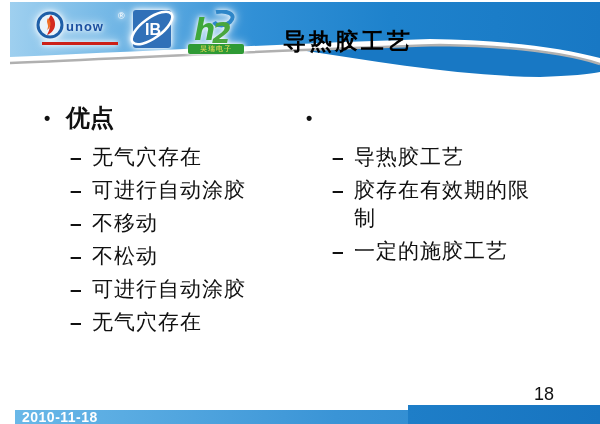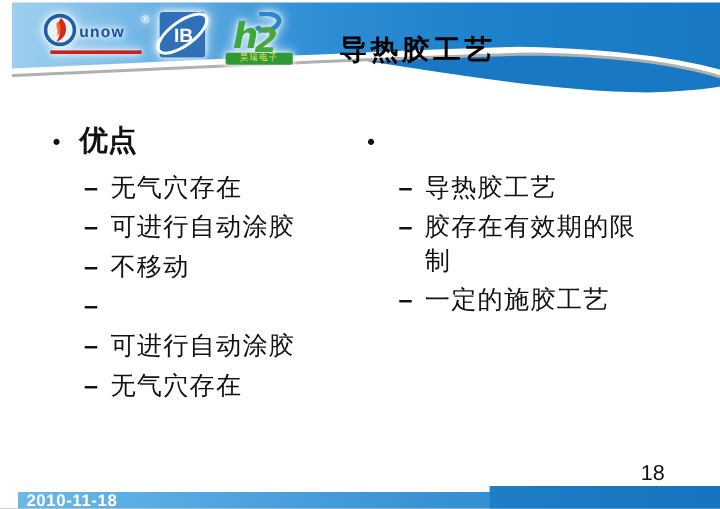--- a/index.html
+++ b/index.html
@@ -121,20 +121,23 @@
           </span>
       </div>
       <div class="item-row">
         <span class="item-dash">–</span>
         <span class="item-lines">
             <span>不移动</span>
           </span>
       </div>
       <div class="item-row">
         <span class="item-dash">–</span>
+        <span class="item-lines">
+            <span>不松动</span>
+          </span>
       </div>
       <div class="item-row">
         <span class="item-dash">–</span>
         <span class="item-lines">
             <span>可进行自动涂胶</span>
           </span>
       </div>
       <div class="item-row">
         <span class="item-dash">–</span>
         <span class="item-lines">

